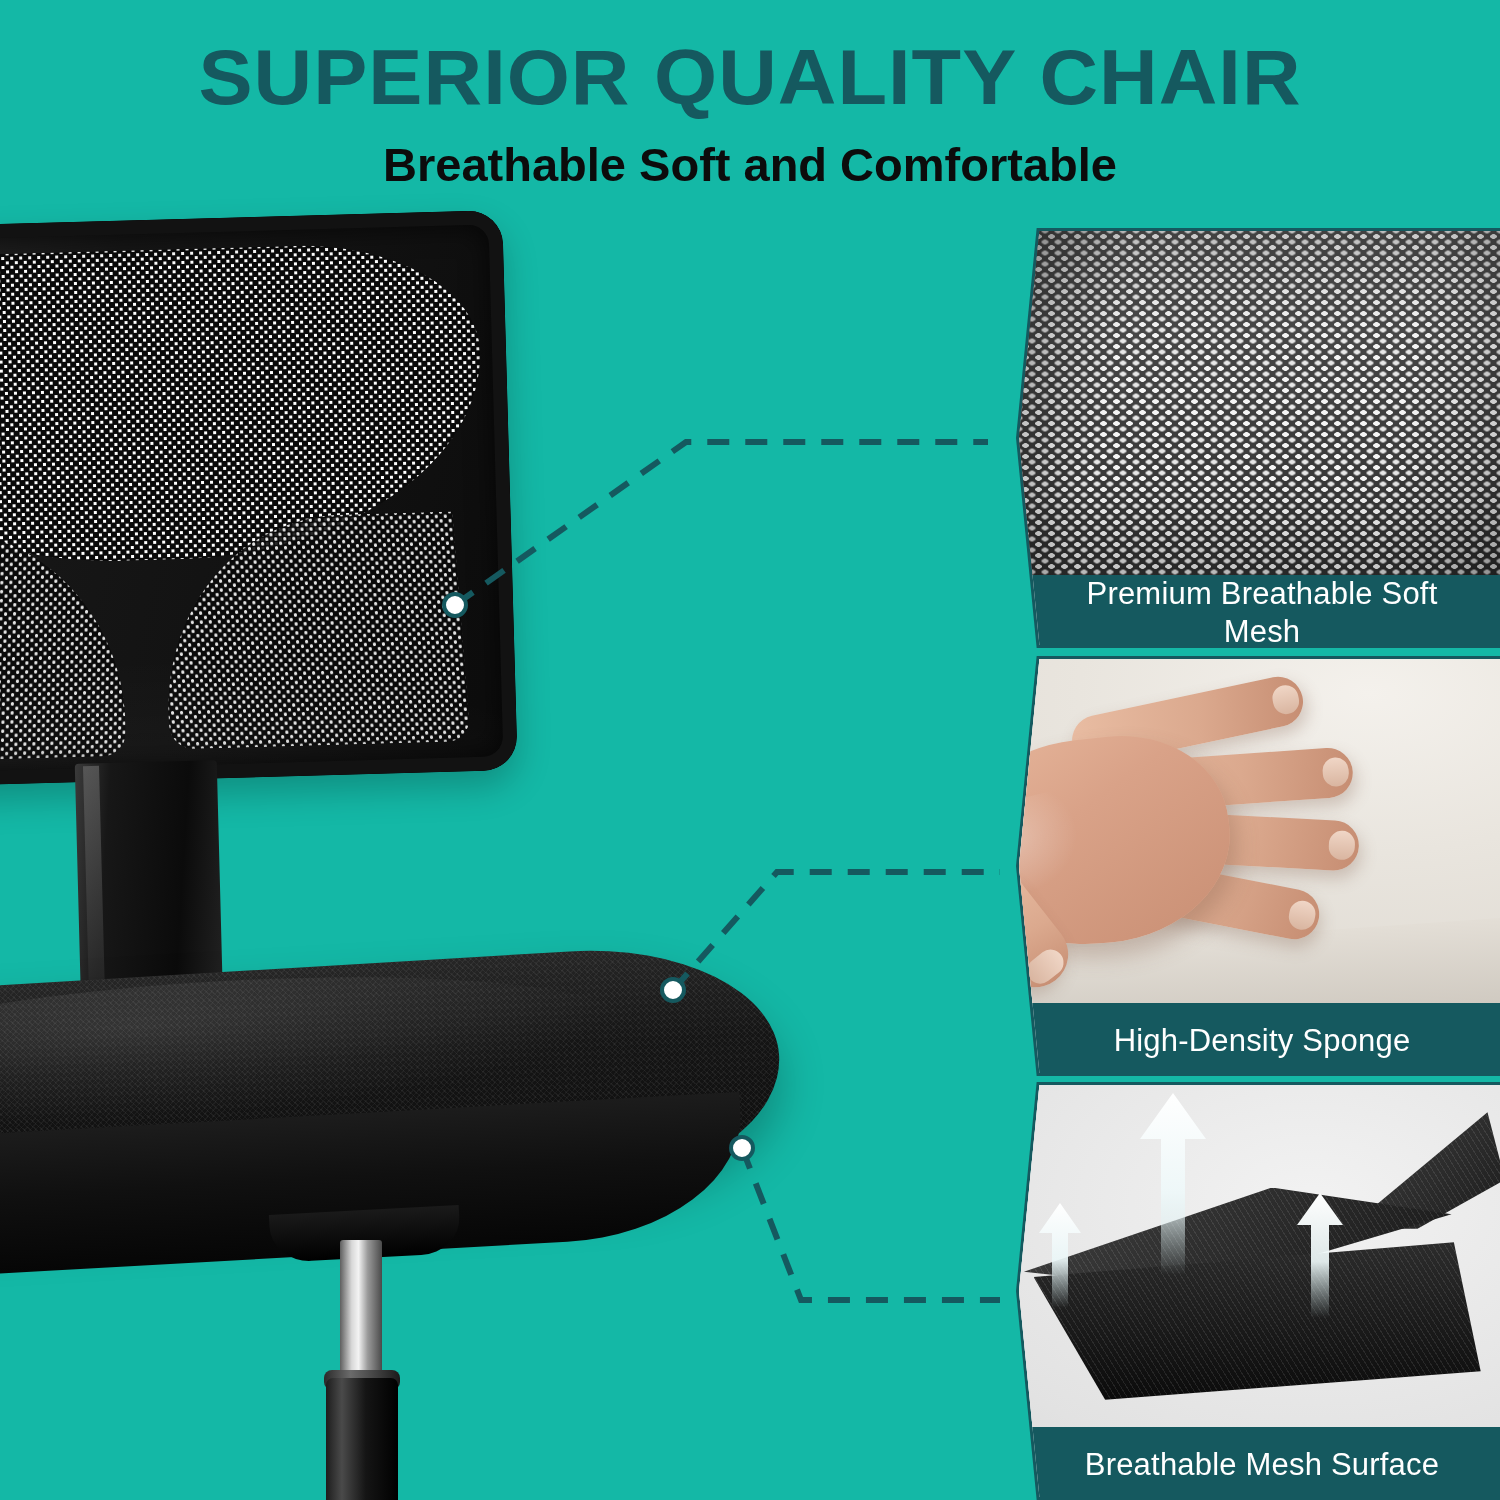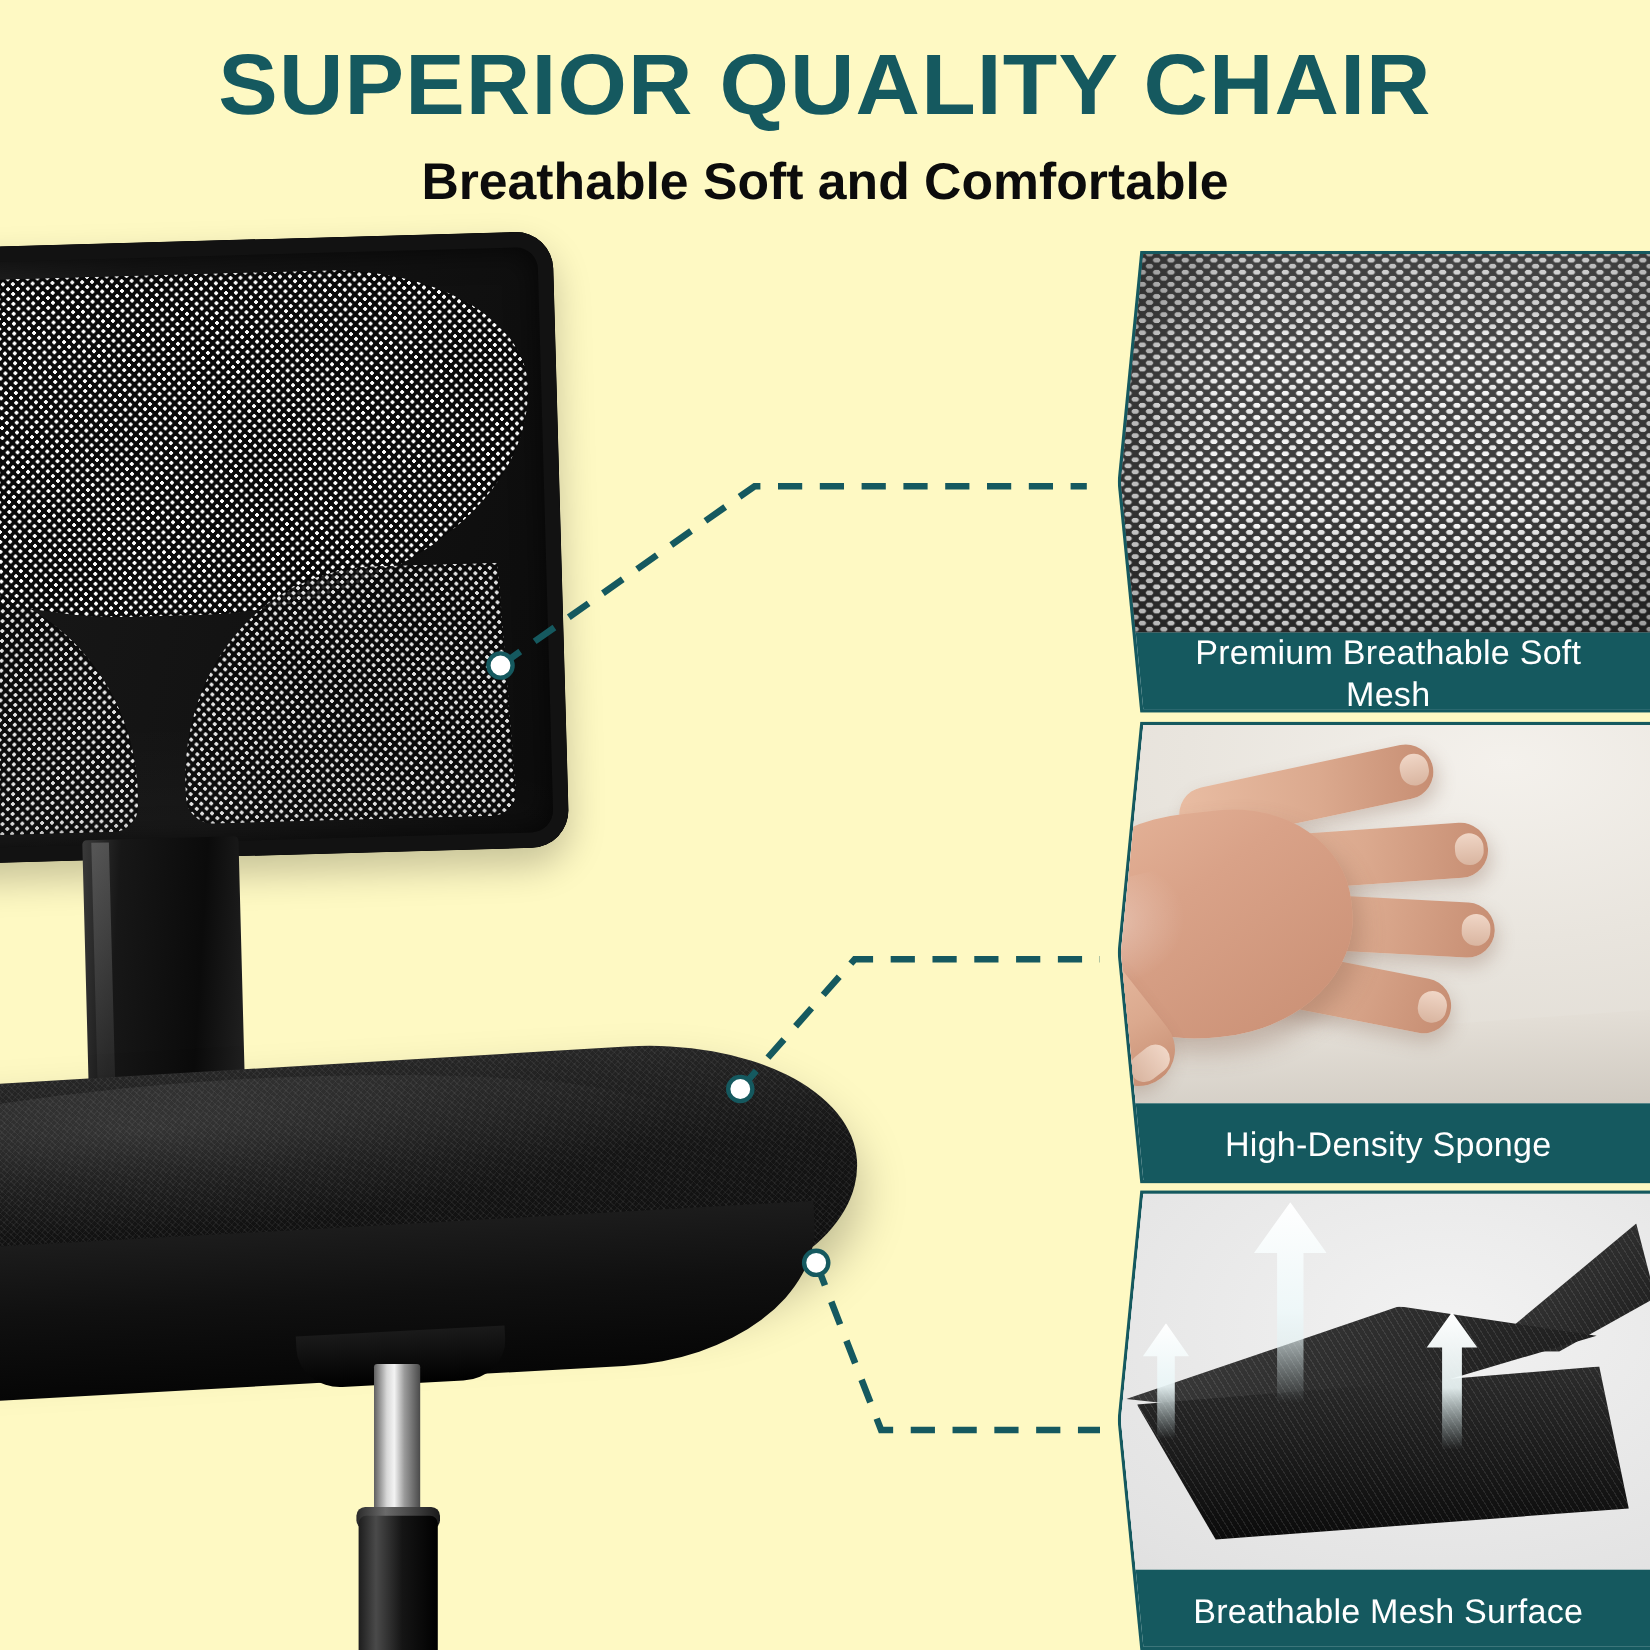--- a/index.html
+++ b/index.html
@@ -1,17 +1,17 @@
 <!DOCTYPE html>
 <html><head>
 <meta charset="utf-8">
 <style>
   html,body{margin:0;padding:0;background:#fff;}
   body{width:1500px;height:1500px;overflow:hidden;font-family:"Liberation Sans",sans-serif;}
-  #stage{position:relative;width:1500px;height:1500px;background:#fef9c3;overflow:hidden;}
+  #stage{position:relative;width:1500px;height:1500px;background:#14b8a6;overflow:hidden;}
 
   
   #header{position:absolute;left:0;top:0;width:1500px;height:210px;}
   #title{
     position:absolute;left:0;top:34px;width:1500px;text-align:center;
     font-family:"Liberation Sans Narrow","Liberation Sans",sans-serif;
     font-weight:bold;font-size:78px;letter-spacing:1px;color:#15595F;
     line-height:86px;transform:scaleX(1.04);transform-origin:center;white-space:nowrap;
   }
   #subtitle{

